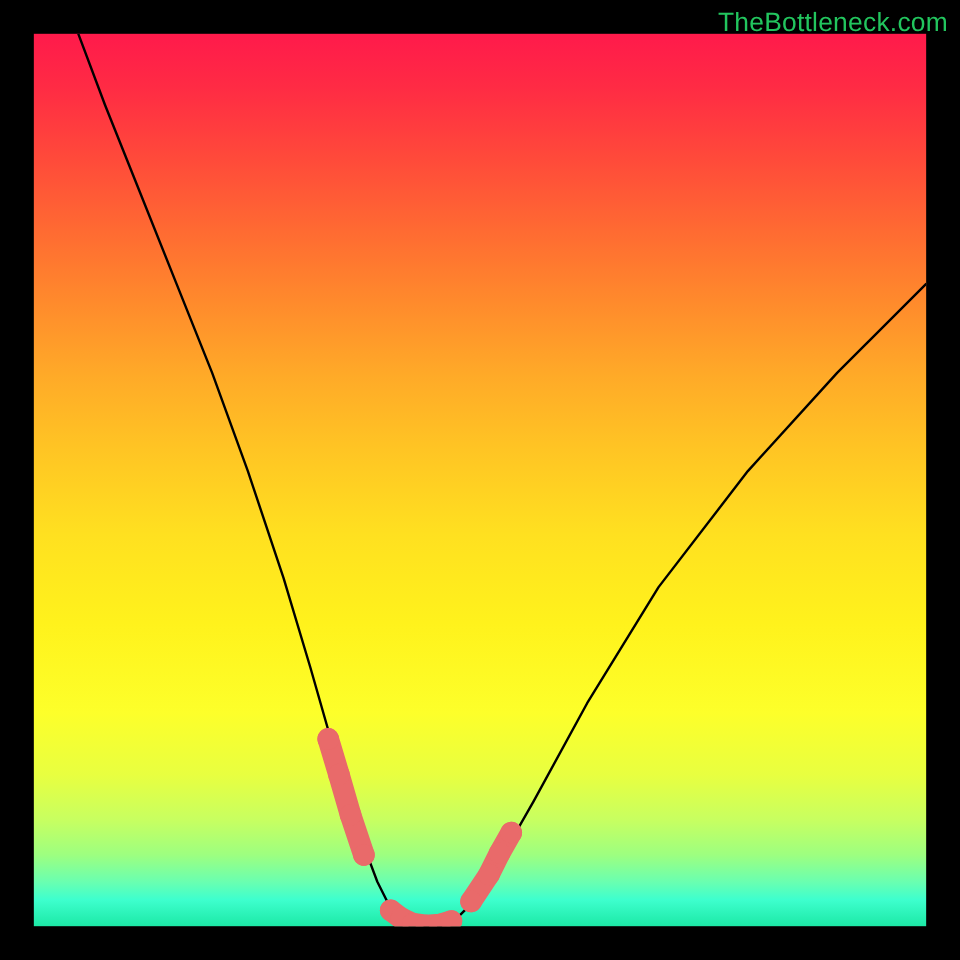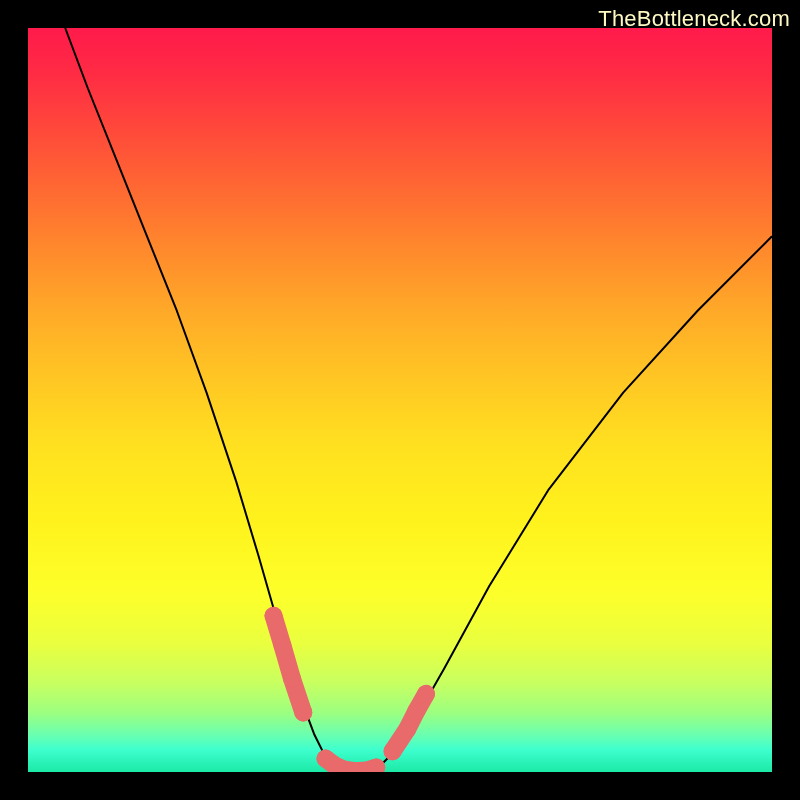--- a/index.html
+++ b/index.html
@@ -43,21 +43,21 @@
       #9dff80 92%,
       #6affb0 95%,
       #3effce 97%,
       #1ce9a6 100%
     );
   }
   .watermark {
     position: absolute;
     top: 6px;
     right: 10px;
-    color: #fef9c3;
+    color: #22c55e;
     font-size: 22px;
     font-weight: 500;
     letter-spacing: 0.2px;
   }
 </style>
 </head>
 <body>
 
 <div class="frame">
   <div class="plot-area">

